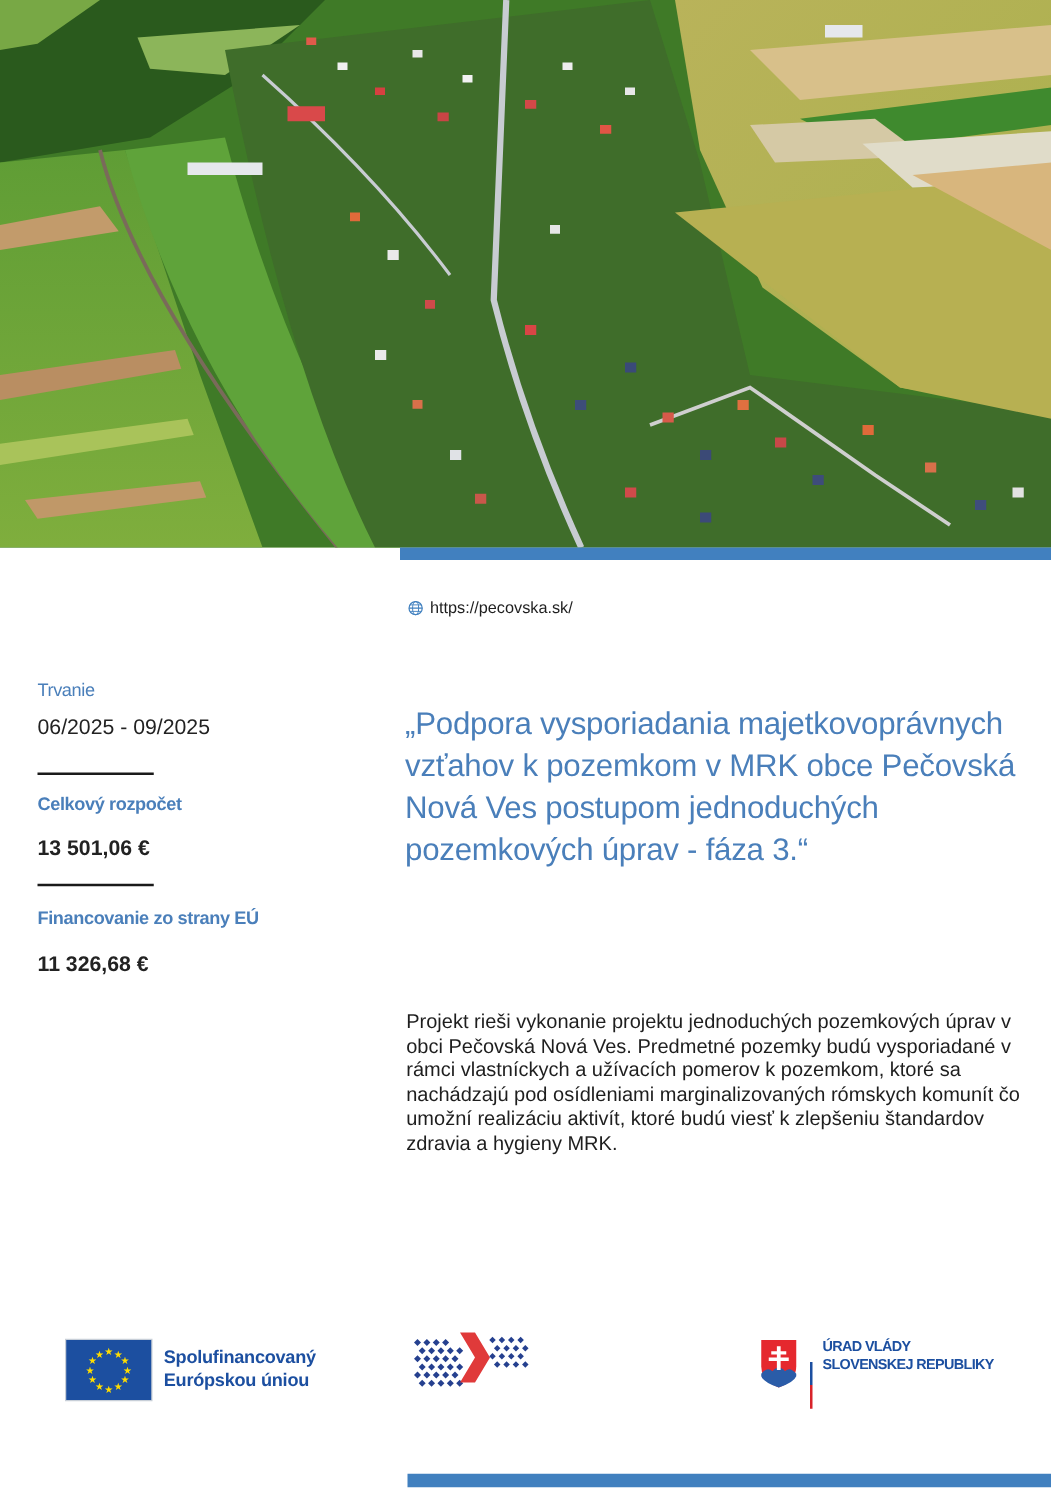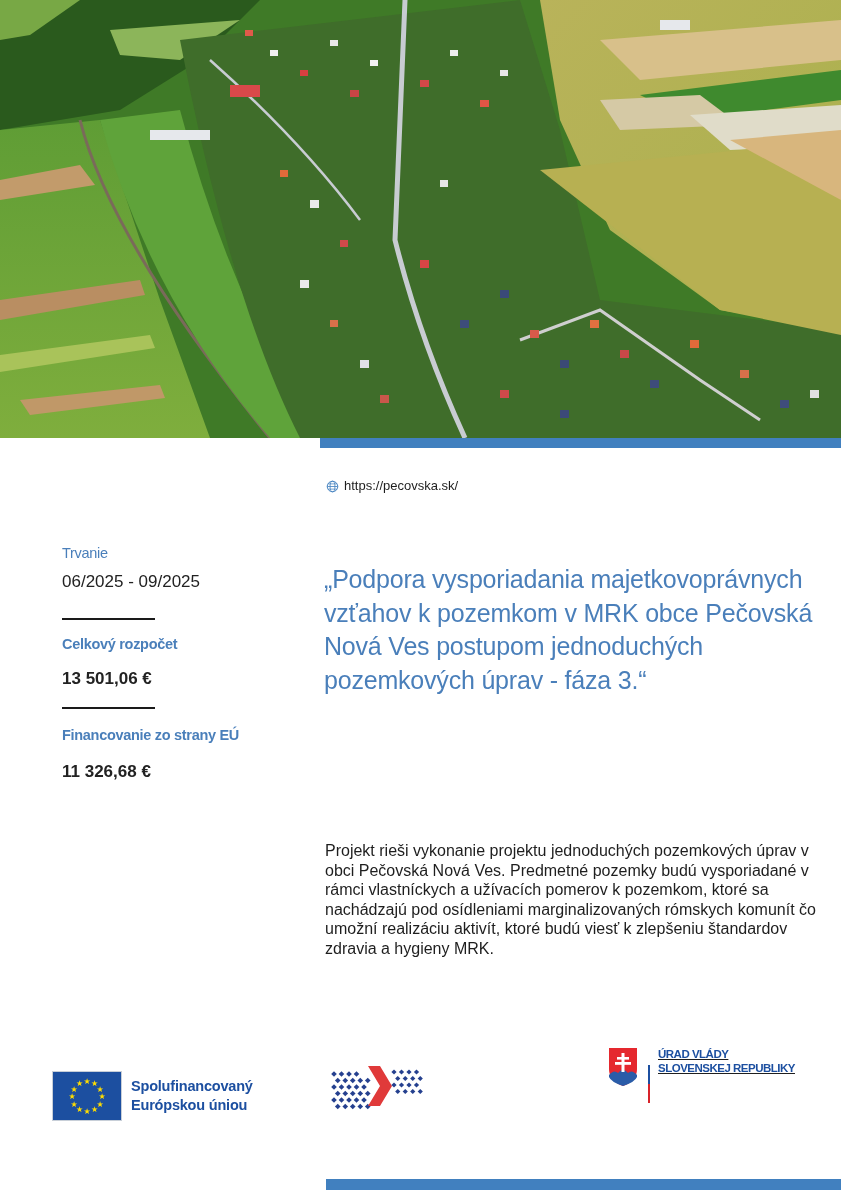--- a/index.html
+++ b/index.html
@@ -11,41 +11,41 @@
             background: #4f8a2c; }
     .hero svg { display: block; }
 
     .top-bar { position: absolute; left: 320px; top: 438px; width: 521px; height: 10px; background: #4180bf; }
     .bottom-bar { position: absolute; left: 326px; top: 1179px; width: 515px; height: 11px; background: #4180bf; }
 
     .web { position: absolute; left: 326px; top: 478px; display: flex; align-items: flex-end; gap: 5px;
            font-size: 13px; color: #1e1e1e; }
     .web svg { width: 13px; height: 13px; }
 
-    .facts { position: absolute; left: 30px; top: 545px; width: 250px; margin-left: 32px; }
+    .facts { position: absolute; left: 30px; top: 545px; width: 250px; }
     .fact-label { color: #4a7fba; font-size: 14.5px; letter-spacing: -0.3px; }
     .fact-value { color: #222; font-size: 17px; }
     .divider { width: 93px; height: 2px; background: #1a1a1a; }
 
     .title { position: absolute; left: 324px; top: 563px; width: 510px;
              color: #4a7fba; font-size: 25px; line-height: 33.5px; letter-spacing: -0.2px; }
 
-    .desc { position: absolute; left: 325px; top: 841px; width: 500px;
+    .desc { position: absolute; left: 325px; top: 808px; width: 500px;
             font-size: 16px; line-height: 19.5px; color: #1e1e1e; }
 
     .logo-eu { position: absolute; left: 53px; top: 1072px; display: flex; align-items: center; gap: 10px; }
     .eu-flag { width: 68px; height: 48px; background: #1c4fa0; position: relative; box-shadow: 0 0 0 1px #c8cfd8; }
     .eu-text { color: #1c4fa0; font-weight: bold; font-size: 14.5px; line-height: 19px; letter-spacing: -0.2px; }
 
     .logo-ps { position: absolute; left: 328px; top: 1064px; display: flex; align-items: center; gap: 10px; }
     .ps-text { color: #25408f; }
     .ps-program { font-size: 13px; letter-spacing: 3.2px; font-weight: bold; }
     .ps-slovensko { font-size: 19px; font-weight: bold; letter-spacing: -0.2px; margin-top: 1px; }
 
-    .logo-uv { position: absolute; left: 608px; top: 1047px; display: flex; align-items: flex-start; gap: 8px; text-decoration: underline; }
+    .logo-uv { position: absolute; left: 608px; top: 1071px; display: flex; align-items: flex-start; gap: 8px; }
     .uv-line { width: 2px; height: 56px; background: linear-gradient(#ffffff 0 33%, #1c4fa0 33% 66%, #d8232a 66%); margin-left: 2px; }
     .uv-text { color: #1c4fa0; font-weight: bold; font-size: 11.5px; line-height: 14px; letter-spacing: -0.5px; }
   </style>
 </head>
 <body>
 
 <div class="hero">
   <svg width="841" height="438" viewBox="0 0 841 438">
     <defs>
       <linearGradient id="fieldL" x1="0" y1="0" x2="0" y2="1">

